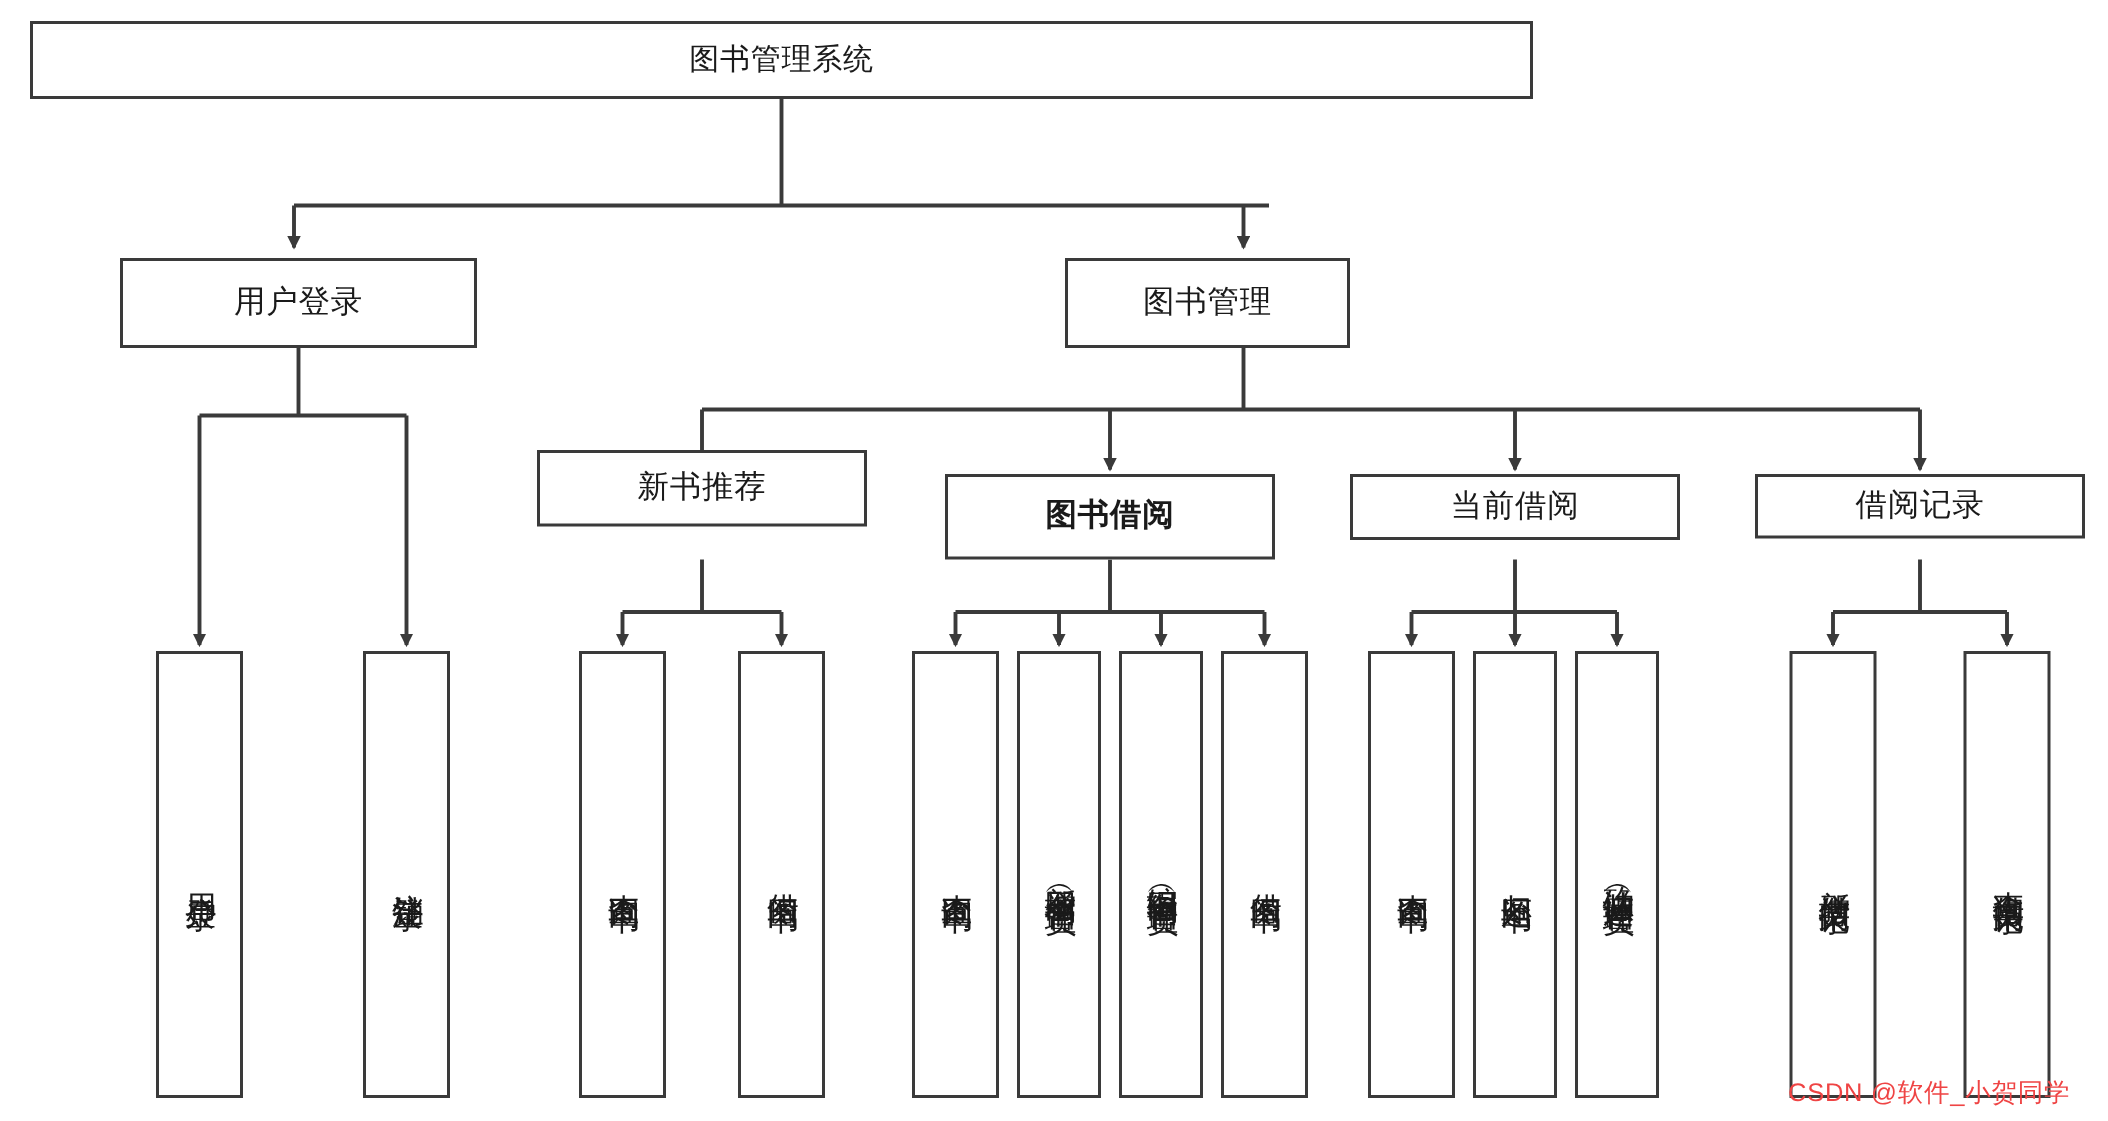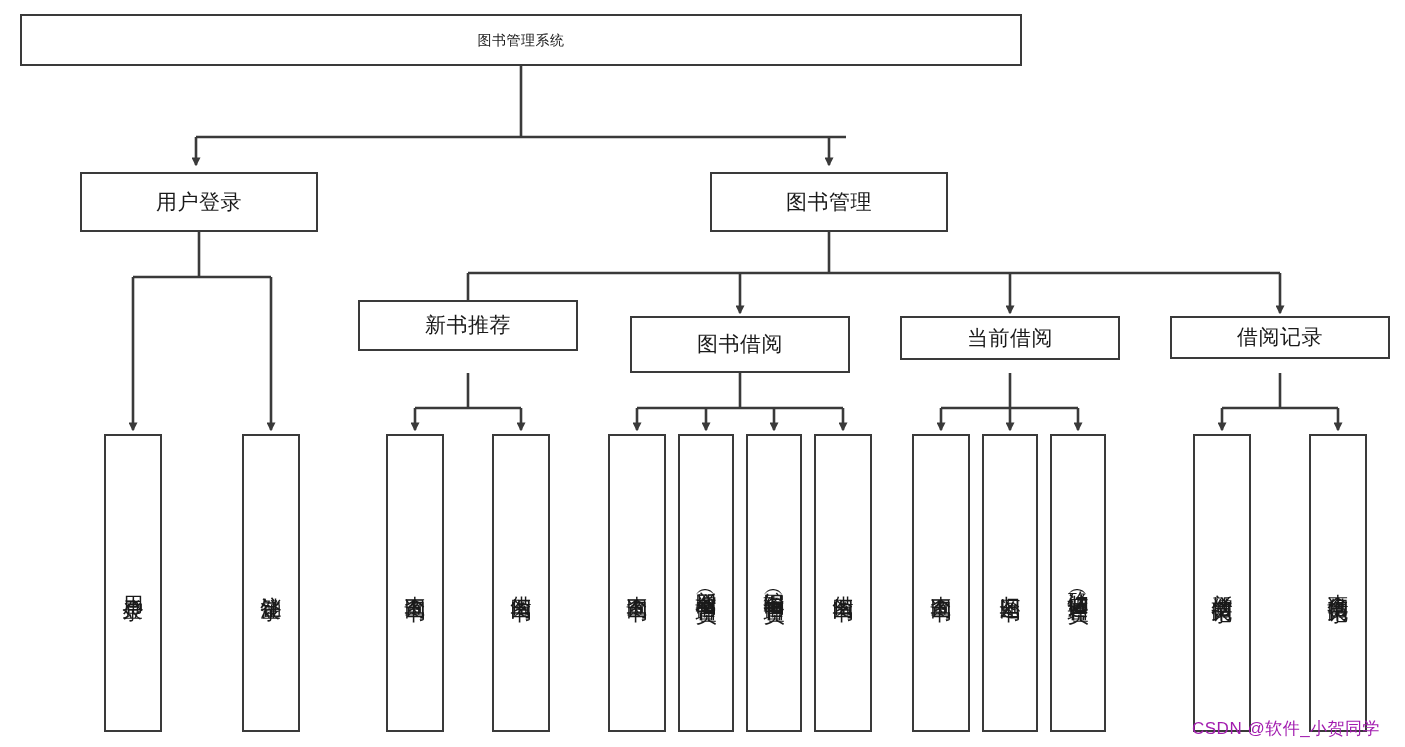--- a/index.html
+++ b/index.html
@@ -41,40 +41,40 @@
     text-align: center;
     letter-spacing: 0.5px;
   }
   
   .node.horiz .node-label {
     font-size: 21px;
     line-height: 1.15;
     white-space: nowrap;
   }
   .node.root .node-label {
-    font-size: 14px;
+    font-size: 20px;
   }
   
   .node.vert {
     align-items: center;
     justify-content: center;
     padding: 4px 0;
   }
   .node.vert .node-label {
     writing-mode: vertical-rl;
     text-orientation: upright;
     font-size: 21px;
     line-height: 1.34;
     letter-spacing: 2px;
     white-space: nowrap;
     max-height: 278px;
   }
   #watermark {
     position: absolute;
-    color: #a21caf;
+    color: #ef4444;
     font-size: 17px;
     white-space: nowrap;
     letter-spacing: 0.5px;
     text-align: center;
   }
 </style>
 </head>
 <body>
 
 <div id="diagram-root">
@@ -131,28 +131,28 @@
     </g>
   </svg>
 
   <div class="node horiz root" style="left:20px; top:14px; width:1002px; height:52px;">
     <span class="node-label">图书管理系统</span>
   </div>
 
   <div class="node horiz" style="left:80px; top:172px; width:238px; height:60px;">
     <span class="node-label">用户登录</span>
   </div>
-  <div class="node horiz" style="left:710px; top:172px; width:238px; height:60px;">
+  <div class="node horiz" style="left:710px; top:172px; width:190px; height:60px;">
     <span class="node-label">图书管理</span>
   </div>
 
   <div class="node horiz" style="left:358px; top:300px; width:220px; height:51px;">
     <span class="node-label">新书推荐</span>
   </div>
-  <div class="node horiz" style="left:630px; top:316px; width:220px; height:57px;">
+  <div class="node horiz" style="left:630px; top:316px; width:220px; height:57px;font-weight:bold;">
     <span class="node-label">图书借阅</span>
   </div>
   <div class="node horiz" style="left:900px; top:316px; width:220px; height:44px;">
     <span class="node-label">当前借阅</span>
   </div>
   <div class="node horiz" style="left:1170px; top:316px; width:220px; height:43px;">
     <span class="node-label">借阅记录</span>
   </div>
 
   <div class="node vert" style="left:104px; top:434px; width:58px; height:298px;">

